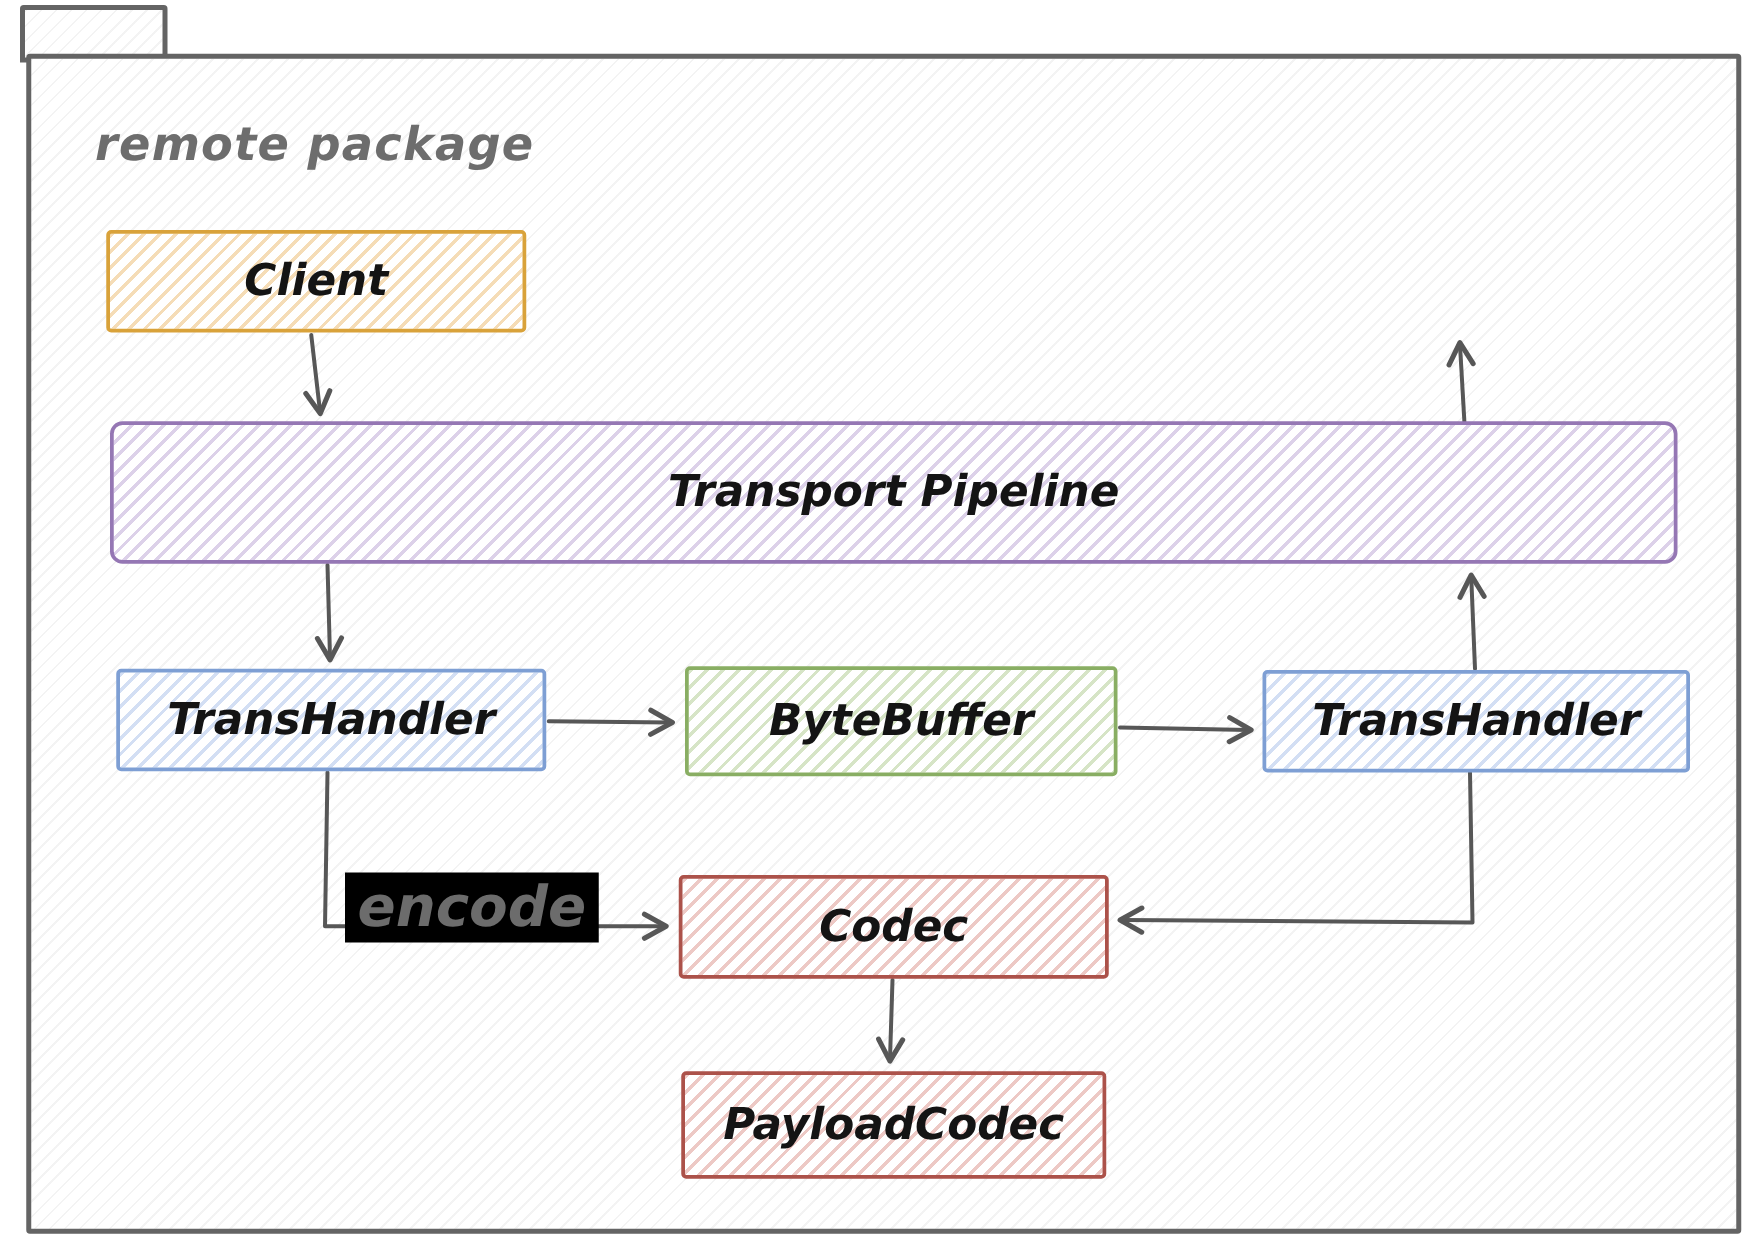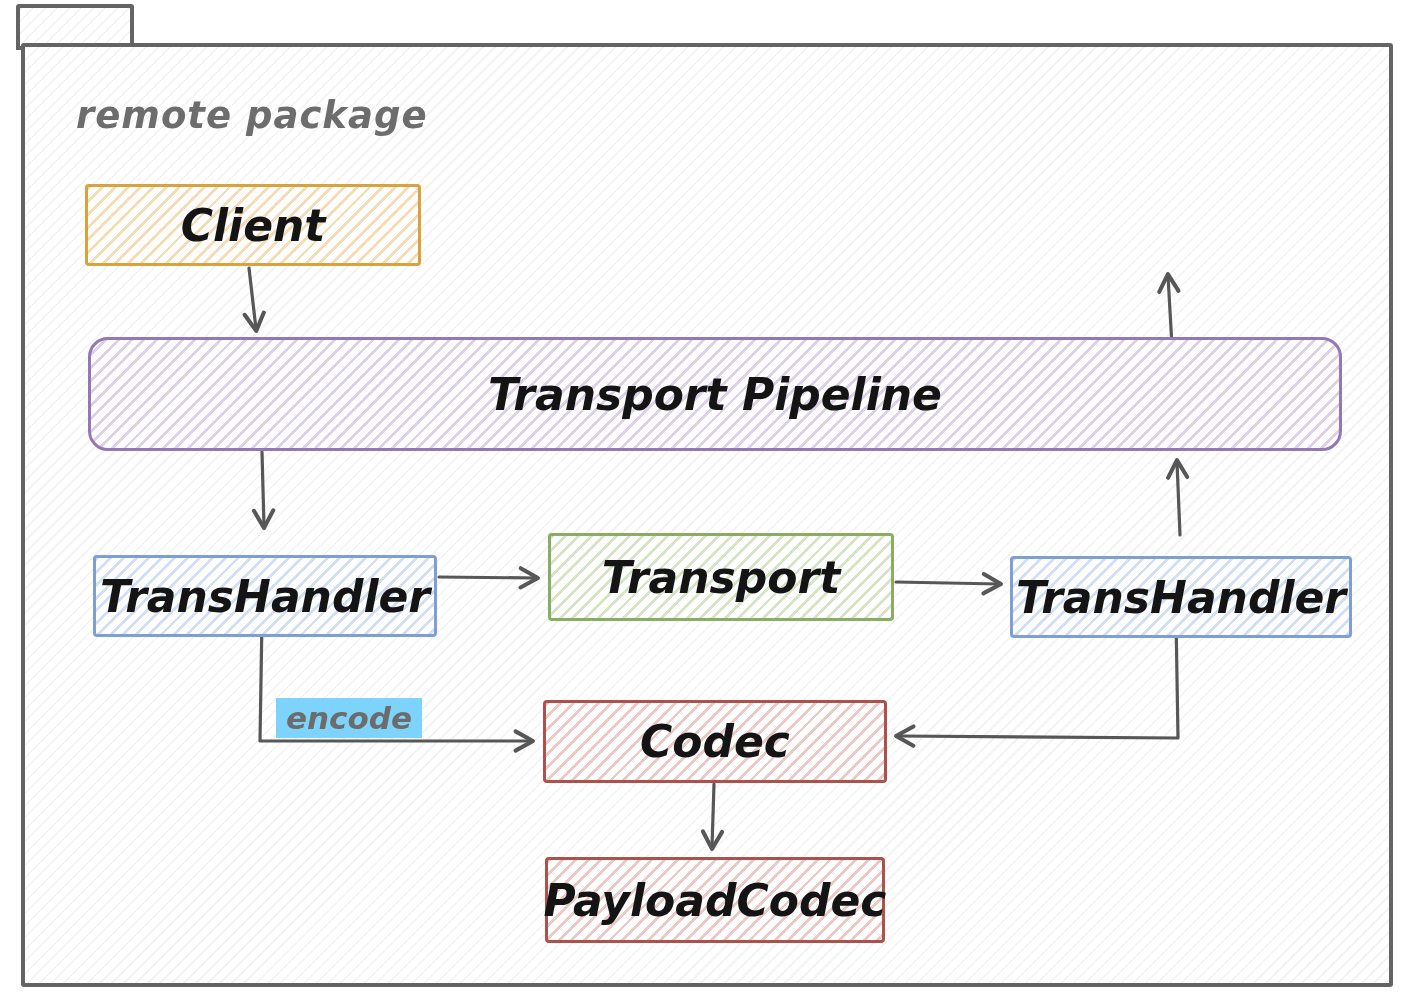--- a/index.html
+++ b/index.html
@@ -19,45 +19,45 @@
     border:4px solid #646464;border-radius:3px;
     background:#fff repeating-linear-gradient(135deg, rgba(140,140,140,0.10) 0px, rgba(140,140,140,0.10) 1.6px, transparent 1.6px, transparent 8.5px);
   }
   .pkg-label{
     position:absolute;left:76px;top:94px;font-size:37px;font-weight:700;color:#6d6d6d;letter-spacing:1px;
   }
   
   .node{
     position:absolute;box-sizing:border-box;display:flex;align-items:center;justify-content:center;
     border-width:3.5px;border-style:solid;border-radius:4px;
-    font-size:44px;font-weight:700;color:#141414;background-color:#fff;
+    font-size:35px;font-weight:700;color:#141414;background-color:#fff;
   }
   .node .lbl{white-space:nowrap;}
   .orange{border-color:#d9a23a;background-image:repeating-linear-gradient(135deg, rgba(233,178,94,0.45) 0 2.8px, transparent 2.8px 9px);}
-  .purple{border-color:#9577b4;background-image:repeating-linear-gradient(135deg, rgba(168,140,200,0.40) 0 2.8px, transparent 2.8px 9px);border-radius:20px;}
-  .blue  {border-color:#7e9fd4;background-image:repeating-linear-gradient(135deg, rgba(150,178,228,0.42) 0 2.8px, transparent 2.8px 9px);margin-top:20px;}
+  .purple{border-color:#9577b4;background-image:repeating-linear-gradient(135deg, rgba(168,140,200,0.40) 0 2.8px, transparent 2.8px 9px);border-radius:10px;}
+  .blue  {border-color:#7e9fd4;background-image:repeating-linear-gradient(135deg, rgba(150,178,228,0.42) 0 2.8px, transparent 2.8px 9px);}
   .green {border-color:#89ae63;background-image:repeating-linear-gradient(135deg, rgba(158,192,120,0.42) 0 2.8px, transparent 2.8px 9px);}
   .red   {border-color:#ac524a;background-image:repeating-linear-gradient(135deg, rgba(210,120,110,0.40) 0 2.8px, transparent 2.8px 9px);}
 
   #n-client {left:85px;  top:184px; width:336px;  height:82px;}
   #n-server {left:1003px;top:183px; width:338px;  height:84px;}
   #n-pipe   {left:88px;  top:337px; width:1254px; height:114px;}
   #n-thl    {left:93px;  top:535px; width:344px;  height:82px;}
   #n-bb     {left:548px; top:533px; width:346px;  height:88px;}
   #n-thr    {left:1010px;top:536px; width:342px;  height:82px;}
   #n-codec  {left:543px; top:700px; width:344px;  height:83px;}
   #n-pc     {left:545px; top:857px; width:340px;  height:86px;}
 
   
   #arrows{position:absolute;left:0;top:0;width:1404px;height:998px;pointer-events:none;}
   .edge{stroke:#575757;stroke-width:3.2;fill:none;stroke-linecap:round;stroke-linejoin:round;}
 
   
   .edge-label{
-    position:absolute;background:#7dd3fc;color:#6c6c6c;font-size:31px;font-weight:600;
+    position:absolute;background:#000000;color:#6c6c6c;font-size:45px;font-weight:600;
     padding:3px 10px;line-height:1.1;white-space:nowrap;
   }
   #lbl-encode{left:276px;top:698px;}
   #lbl-decode{left:1018px;top:694px;}
 </style>
 </head>
 <body>
 
 <div id="canvas">
 
@@ -89,21 +89,21 @@
 
   <div class="node purple" id="n-pipe">
     <span class="lbl">Transport Pipeline</span>
   </div>
 
   <div class="node blue" id="n-thl">
     <span class="lbl">TransHandler</span>
   </div>
 
   <div class="node green" id="n-bb">
-    <span class="lbl">Transport</span>
+    <span class="lbl">ByteBuffer</span>
   </div>
 
   <div class="node blue" id="n-thr">
     <span class="lbl">TransHandler</span>
   </div>
 
   <div class="node red" id="n-pc">
     <span class="lbl">PayloadCodec</span>
   </div>
 

